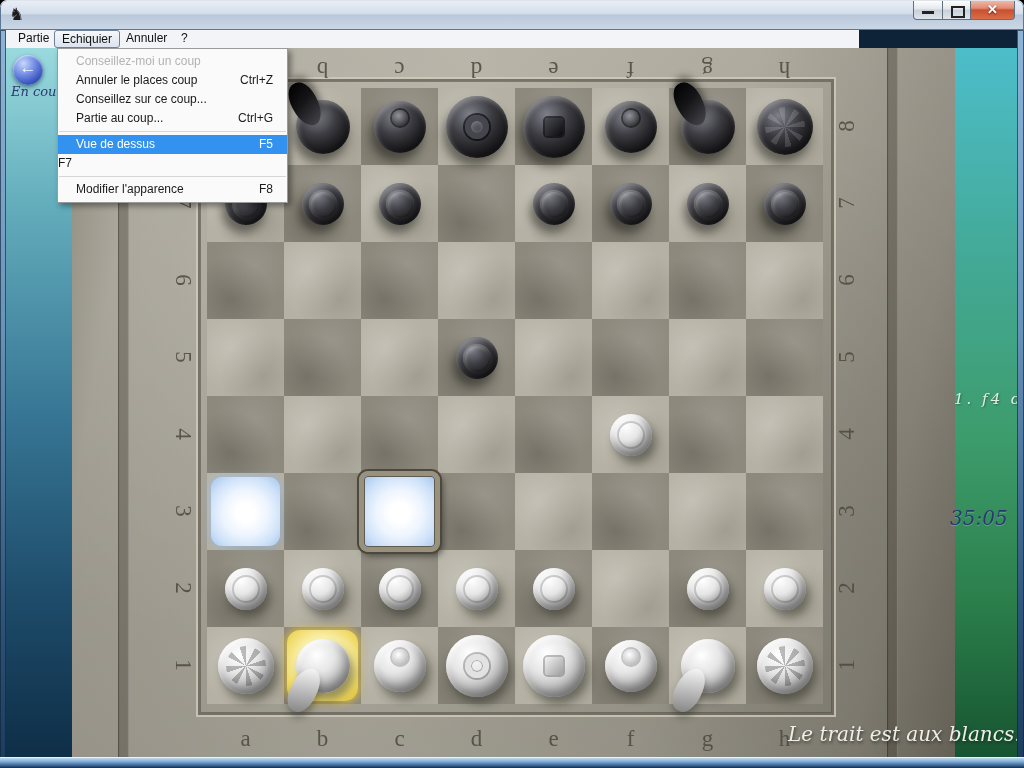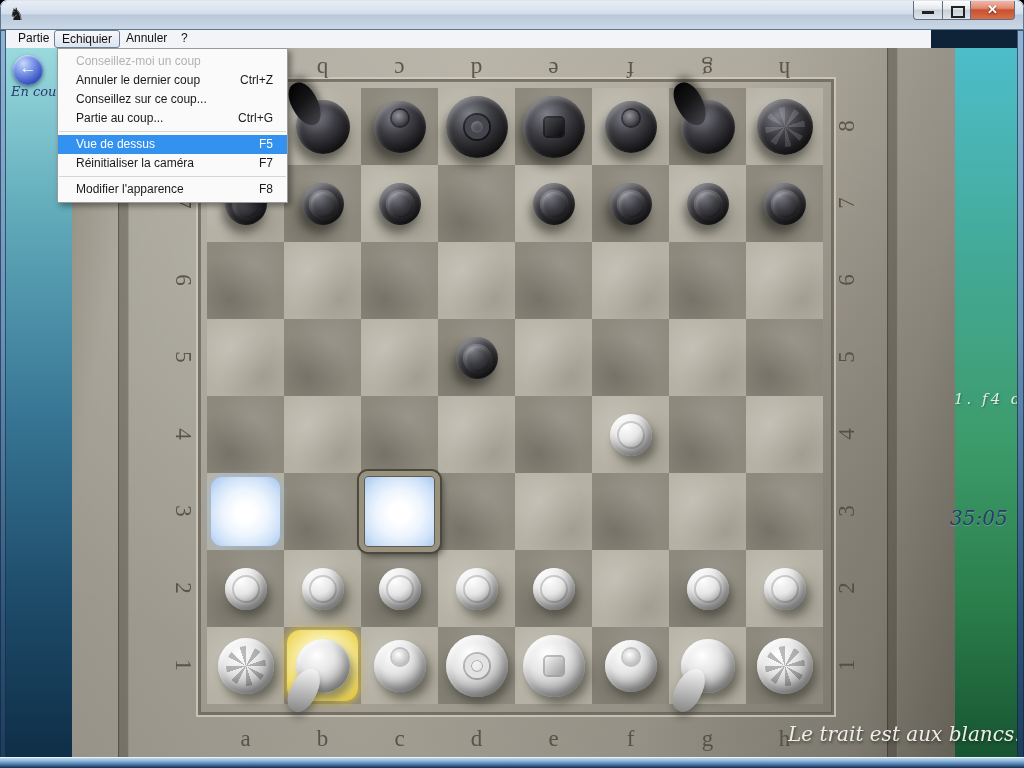--- a/index.html
+++ b/index.html
@@ -16,21 +16,21 @@
   .winbtn{height:19px;border:1px solid #60707f;border-top:none;box-sizing:border-box;
     background:linear-gradient(180deg,#fdfdfd 0%,#e3e7ec 45%,#c8cfd8 50%,#dfe5ec 100%);position:relative;}
   .winbtn.min{width:30px;border-radius:0 0 0 4px;}
   .winbtn.max{width:28px;border-left:none;}
   .winbtn.close{width:44px;border-left:none;border-radius:0 0 4px 0;
     background:linear-gradient(180deg,#f2b5a6 0%,#e08b74 40%,#c9502f 50%,#d96e49 100%);}
   .glyph-min{position:absolute;left:8px;bottom:5px;width:12px;height:3px;background:#222;}
   .glyph-max{position:absolute;left:8px;top:5px;width:10px;height:8px;border:2px solid #222;}
   .glyph-close{position:absolute;left:0;top:1px;width:100%;text-align:center;color:#fff;
     font-size:13px;font-weight:bold;text-shadow:0 1px 2px rgba(60,0,0,.7);}
-  .menubar{position:absolute;left:6px;top:30px;width:925px;height:18px;background:#f2f4f7;
+  .menubar{position:absolute;left:6px;top:30px;width:853px;height:18px;background:#f2f4f7;
     border-bottom:1px solid #d9dde2;}
   .mb-item{position:absolute;top:0;height:17px;line-height:17px;font-size:12px;color:#111;padding:0 7px;}
   .mb-item.active{border:1px solid #6e819b;border-radius:3px;background:linear-gradient(180deg,#f6f8fb,#dce3ee);
     top:0;height:16px;line-height:16px;}
   .border-left,.border-right{position:absolute;top:30px;bottom:0;width:6px;
     background:linear-gradient(180deg,#8fb4d6 0%,#6a93ba 40%,#2e5378 80%,#1b3b5c 100%);
     box-shadow:inset 0 0 0 1px rgba(16,37,58,.65);}
   .border-left{left:0;} .border-right{right:0;width:7px;}
   .border-bottom{position:absolute;left:0;bottom:0;width:1024px;height:11px;
     background:linear-gradient(180deg,#cfe4f4 0%,#8fb8dc 35%,#3c689a 75%,#142e4c 100%);
@@ -324,38 +324,37 @@
     <div class="movelist hand">1. f4  d5</div>
     <div class="clock hand">35:05</div>
     <div class="statusmsg hand">Le trait est aux blancs.</div>
 
     <div class="ctx-menu" id="ctxmenu">
         <div class="menu-item disabled">
           <span class="lbl">Conseillez-moi un coup</span>
           <span class="sc"></span>
         </div>
         <div class="menu-item">
-          <span class="lbl">Annuler le dernier coup</span>
+          <span class="lbl">Annuler le places coup</span>
           <span class="sc">Ctrl+Z</span>
         </div>
         <div class="menu-item">
           <span class="lbl">Conseillez sur ce coup...</span>
           <span class="sc"></span>
         </div>
         <div class="menu-item">
           <span class="lbl">Partie au coup...</span>
           <span class="sc">Ctrl+G</span>
         </div>
         <div class="menu-sep"></div>
         <div class="menu-item highlighted">
           <span class="lbl">Vue de dessus</span>
           <span class="sc">F5</span>
         </div>
         <div class="menu-item">
-          <span class="lbl">Réinitialiser la caméra</span>
           <span class="sc">F7</span>
         </div>
         <div class="menu-sep"></div>
         <div class="menu-item">
           <span class="lbl">Modifier l'apparence</span>
           <span class="sc">F8</span>
         </div>
       </div>
   </div>
 

